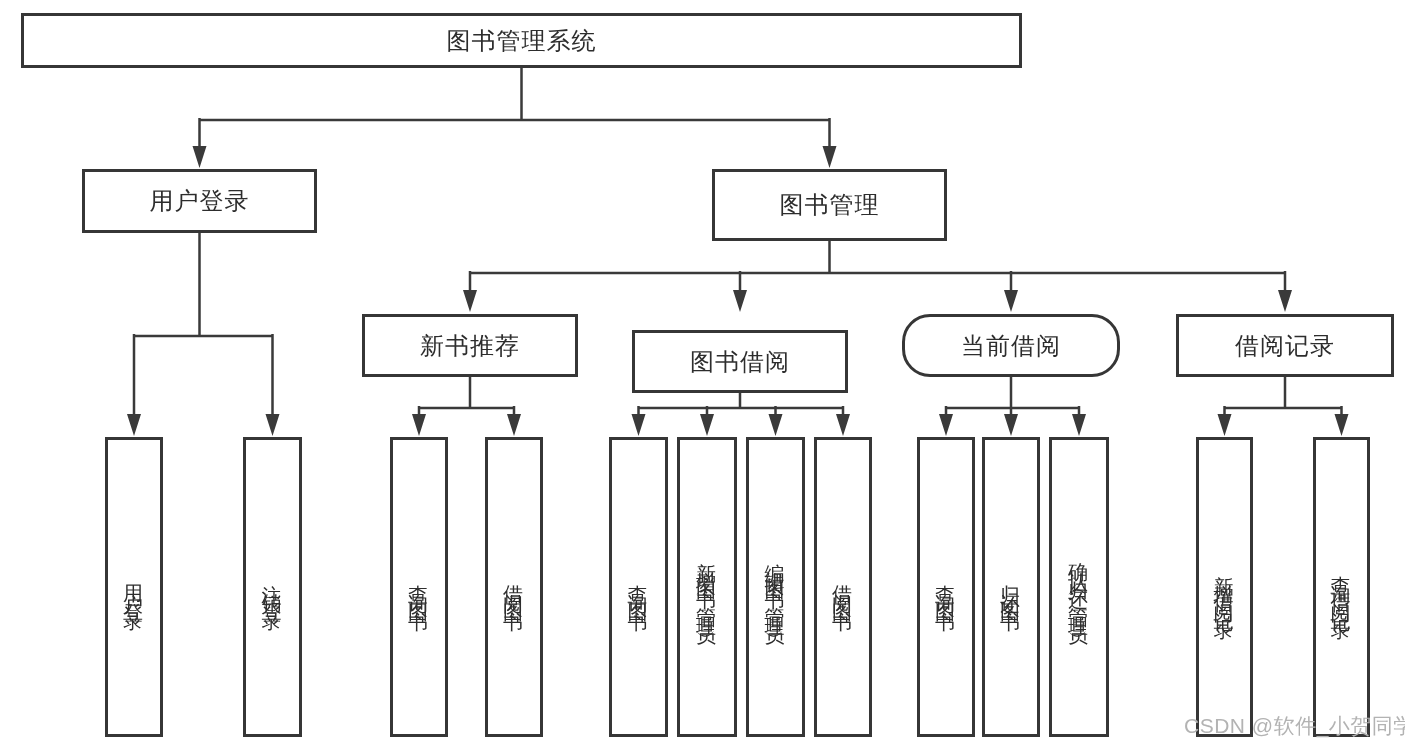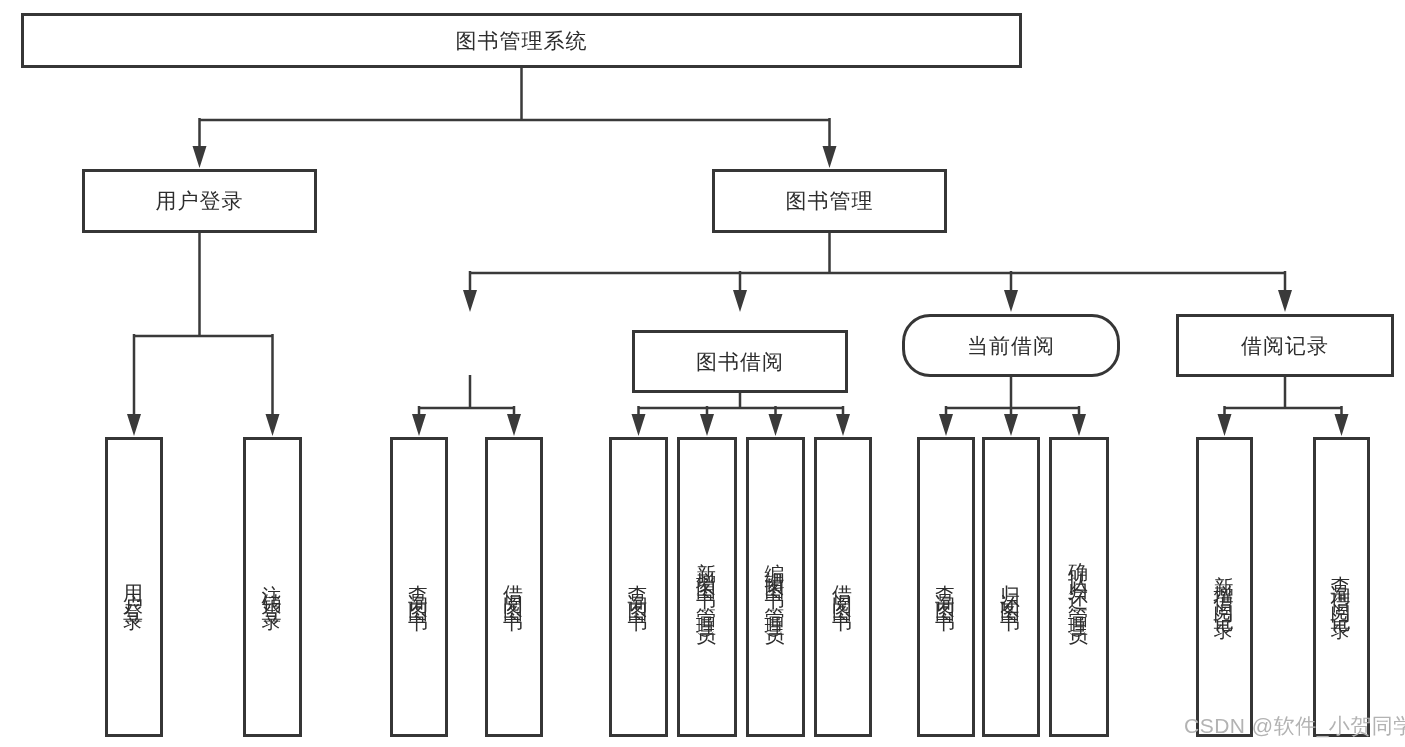--- a/index.html
+++ b/index.html
@@ -12,21 +12,21 @@
   }
   .connectors{position:absolute;left:0;top:0;z-index:0;}
   .connectors path.l{fill:none;stroke:#3a3a3a;stroke-width:2.5;}
   .connectors path.a{fill:#3a3a3a;stroke:none;}
   .box{
     position:absolute;box-sizing:border-box;
     background:#ffffff;border:3px solid #363636;
     display:flex;align-items:center;justify-content:center;
     color:#2d2d2d;z-index:1;
   }
-  .hbox{font-size:21px;letter-spacing:1px;}
+  .hbox{font-size:24px;letter-spacing:1px;}
   .leaf{
     font-size:20px;
     writing-mode:vertical-lr;
     text-orientation:mixed;
     letter-spacing:9px;
     top:437px;height:300px;
   }
   .watermark{
     position:absolute;z-index:2;
     left:1184px;top:712px;
@@ -70,24 +70,27 @@
     </g>
   </svg>
 
   <div class="box hbox" style="left:21px;top:13px;width:1001px;height:55px;">
     <span>图书管理系统</span>
   </div>
 
   <div class="box hbox" style="left:82px;top:169px;width:235px;height:64px;">
     <span>用户登录</span>
   </div>
-  <div class="box hbox" style="left:712px;top:169px;width:235px;height:64px;">
+  <div class="box hbox" style="left:712px;top:169px;width:235px;height:72px;">
     <span>图书管理</span>
   </div>
 
+  <div class="box hbox" style="left:362px;top:314px;width:216px;height:63px;">
+    <span>新书推荐</span>
+  </div>
   <div class="box hbox" style="left:632px;top:330px;width:216px;height:63px;">
     <span>图书借阅</span>
   </div>
   <div class="box hbox" style="left:902px;top:314px;width:218px;height:63px;border-radius:28px;">
     <span>当前借阅</span>
   </div>
   <div class="box hbox" style="left:1176px;top:314px;width:218px;height:63px;">
     <span>借阅记录</span>
   </div>
 

